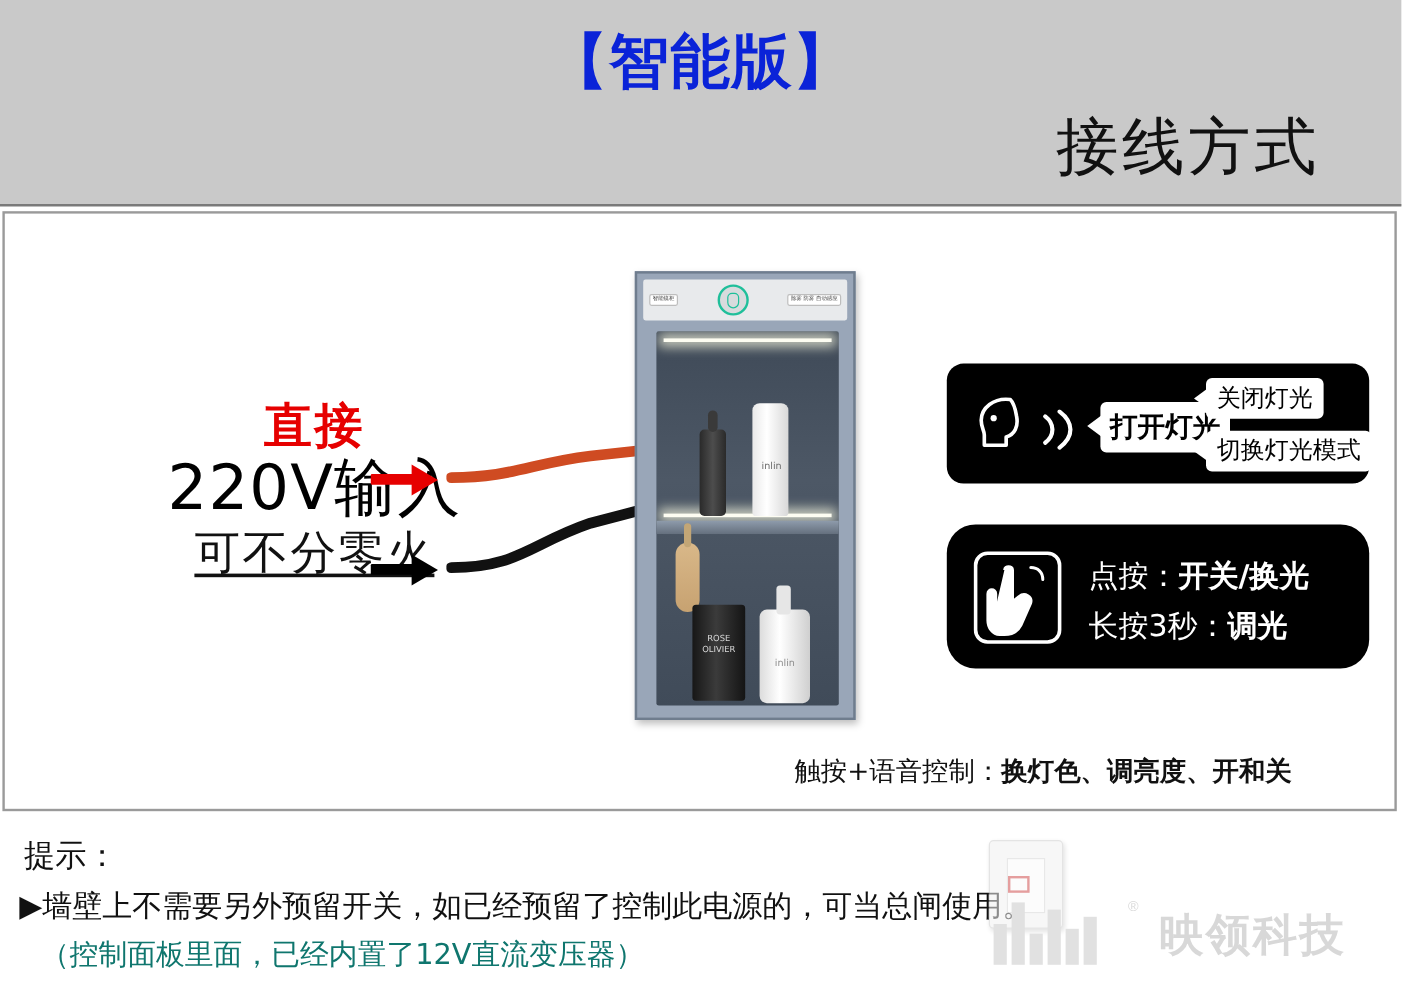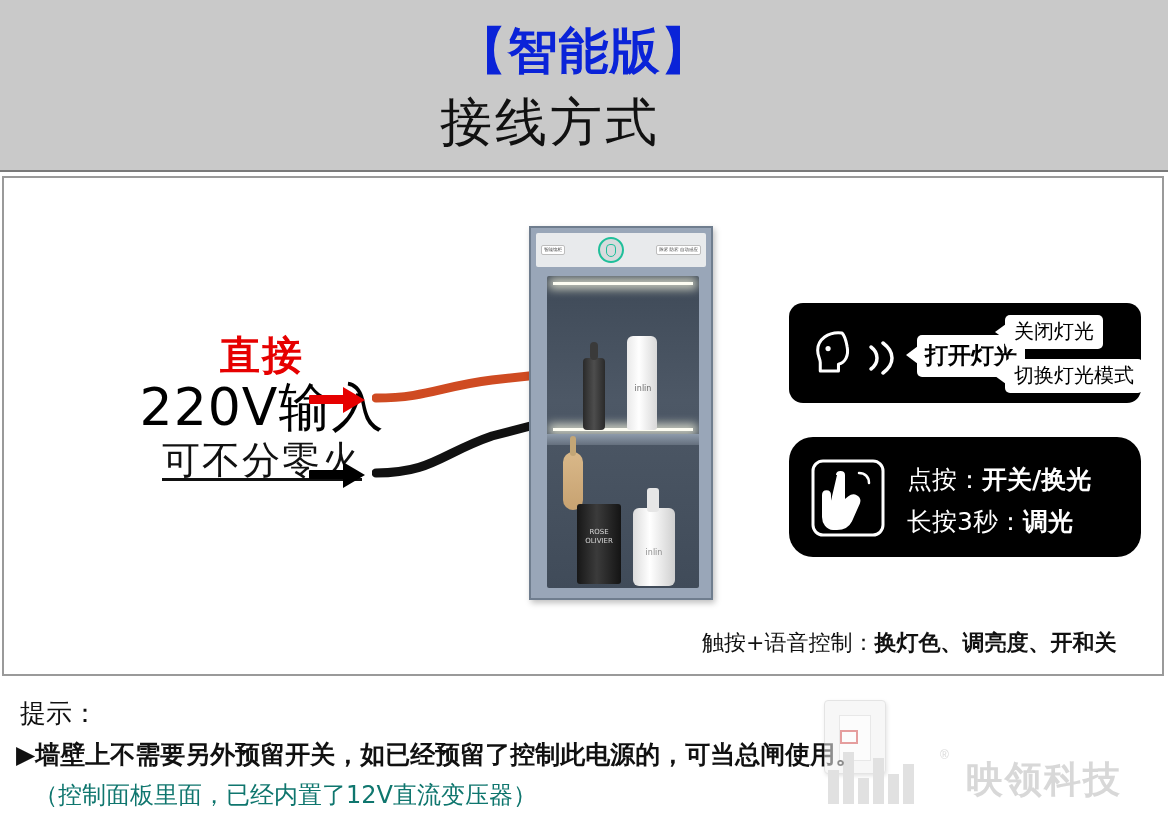--- a/index.html
+++ b/index.html
@@ -40,21 +40,21 @@
     font-size: 50px;
     font-weight: bold;
     color: #0a23d8;
     letter-spacing: 1px;
     font-family: "DejaVu Sans", "Liberation Sans", sans-serif;
   }
   .header-title-2 {
     position: absolute;
     left: 0; top: 88px;
     width: 1100px;
-    text-align: center;
+    text-align: right;
     font-size: 52px;
     color: #111111;
     letter-spacing: 3px;
     font-family: "DejaVu Sans", "Liberation Sans", sans-serif;
   }
 
   
   .panel {
     position: absolute;
     left: 2px; top: 176px;
@@ -292,21 +292,20 @@
 
   
   .panel-caption {
     position: absolute;
     left: 660px;
     top: 630px;
     font-size: 22px;
     color: #111111;
     font-family: "DejaVu Sans", "Liberation Sans", sans-serif;
     white-space: nowrap;
-    margin-left: 40px;
   }
   .panel-caption b { font-weight: bold; }
 
   
   .footer {
     position: absolute;
     left: 2px;
     top: 680px;
     width: 1162px;
     height: 151px;
@@ -319,21 +318,20 @@
     color: #111111;
     font-family: "DejaVu Sans", "Liberation Sans", sans-serif;
   }
   .note-1 {
     position: absolute;
     left: 14px; top: 58px;
     font-size: 25px;
     color: #111111;
     font-family: "DejaVu Sans", "Liberation Sans", sans-serif;
     white-space: nowrap;
-    font-weight: bold;
   }
   .note-2 {
     position: absolute;
     left: 32px; top: 99px;
     font-size: 24px;
     color: #0f766e;
     font-family: "DejaVu Sans", "Liberation Sans", sans-serif;
     white-space: nowrap;
   }
 

